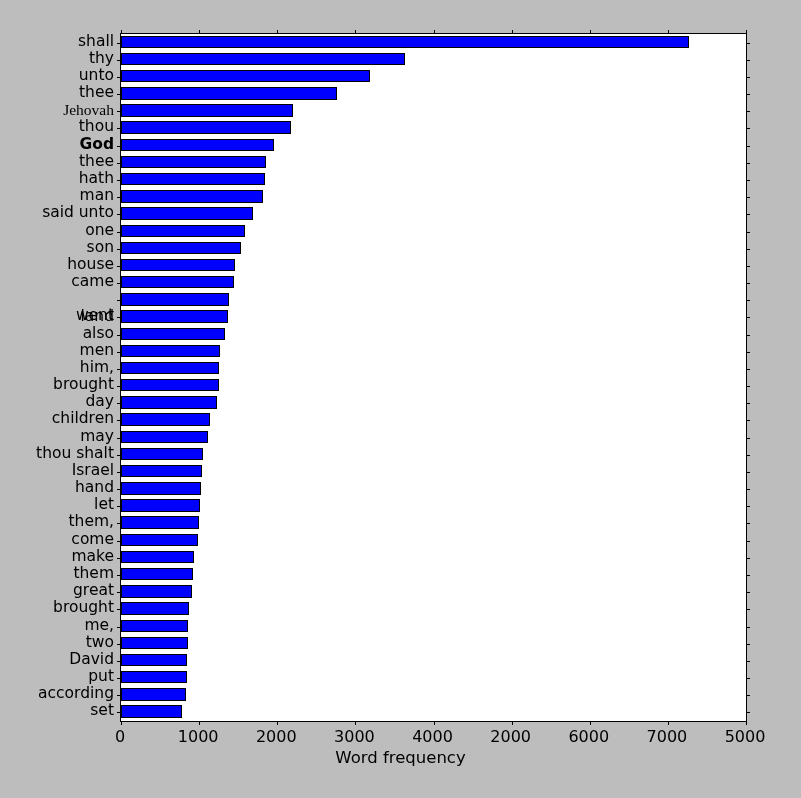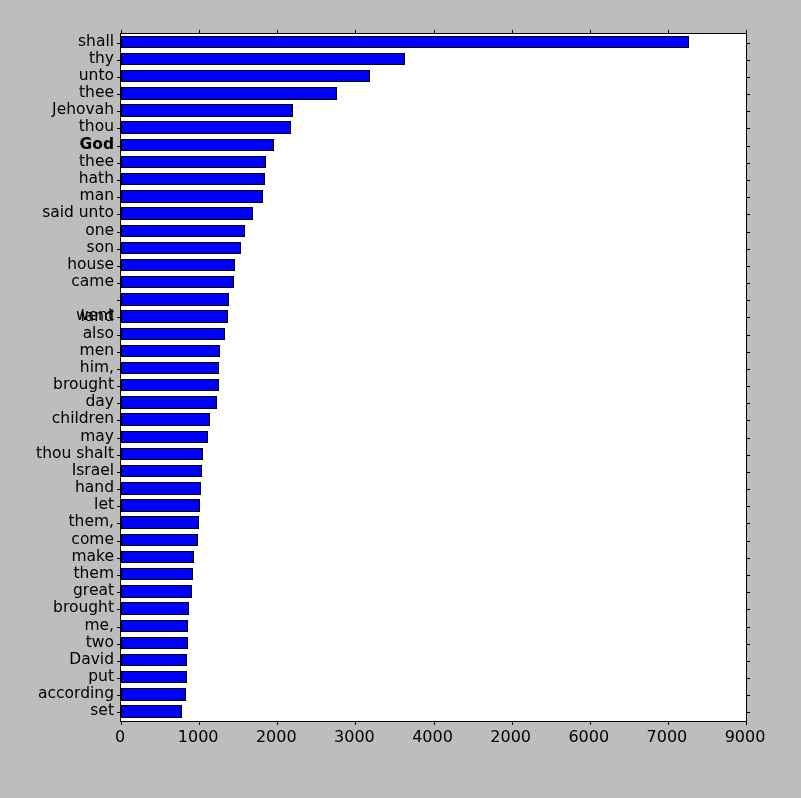--- a/index.html
+++ b/index.html
@@ -114,21 +114,21 @@
 </head>
 <body>
 
 <div id="figure">
 
   <div id="ylabels">
       <div class="ylabel" style="top: 0.5875px;">shall</div>
       <div class="ylabel" style="top: 17.7625px;">thy</div>
       <div class="ylabel" style="top: 34.9375px;">unto</div>
       <div class="ylabel" style="top: 52.1125px;">thee</div>
-      <div class="ylabel" style="top: 69.2875px;">Jehovah</div>
+      <div class="ylabel" style="top: 69.2875px; font-family: Liberation Serif, serif;">Jehovah</div>
       <div class="ylabel" style="top: 86.4625px;">thou</div>
       <div class="ylabel" style="top: 103.638px; font-weight: bold;">God</div>
       <div class="ylabel" style="top: 120.812px;">thee</div>
       <div class="ylabel" style="top: 137.988px;">hath</div>
       <div class="ylabel" style="top: 155.162px;">man</div>
       <div class="ylabel" style="top: 172.338px;">said unto</div>
       <div class="ylabel" style="top: 189.512px;">one</div>
       <div class="ylabel" style="top: 206.688px;">son</div>
       <div class="ylabel" style="top: 223.863px;">house</div>
       <div class="ylabel" style="top: 241.037px;">came</div>
@@ -373,23 +373,24 @@
       <div class="xtick-right" style="top: 558.188px;"></div>
       <div class="xtick-right" style="top: 575.362px;"></div>
       <div class="xtick-right" style="top: 592.538px;"></div>
       <div class="xtick-right" style="top: 609.712px;"></div>
       <div class="xtick-right" style="top: 626.888px;"></div>
       <div class="xtick-right" style="top: 644.062px;"></div>
       <div class="xtick-right" style="top: 661.237px;"></div>
       <div class="xtick-right" style="top: 678.413px;"></div>
     </div>
 
+  <div id="xaxis-title">Word frequency</div>
 
 <div class="xlabel-text" style="left: 120px;">0</div>
     <div class="xlabel-text" style="left: 198.125px;">1000</div>
     <div class="xlabel-text" style="left: 276.25px;">2000</div>
     <div class="xlabel-text" style="left: 354.375px;">3000</div>
     <div class="xlabel-text" style="left: 432.5px;">4000</div>
     <div class="xlabel-text" style="left: 510.625px;">2000</div>
     <div class="xlabel-text" style="left: 588.75px;">6000</div>
     <div class="xlabel-text" style="left: 666.875px;">7000</div>
-    <div class="xlabel-text" style="left: 745px;">9000</div>
+    <div class="xlabel-text" style="left: 745px;">5000</div>
   </div>
 
 </body></html>

